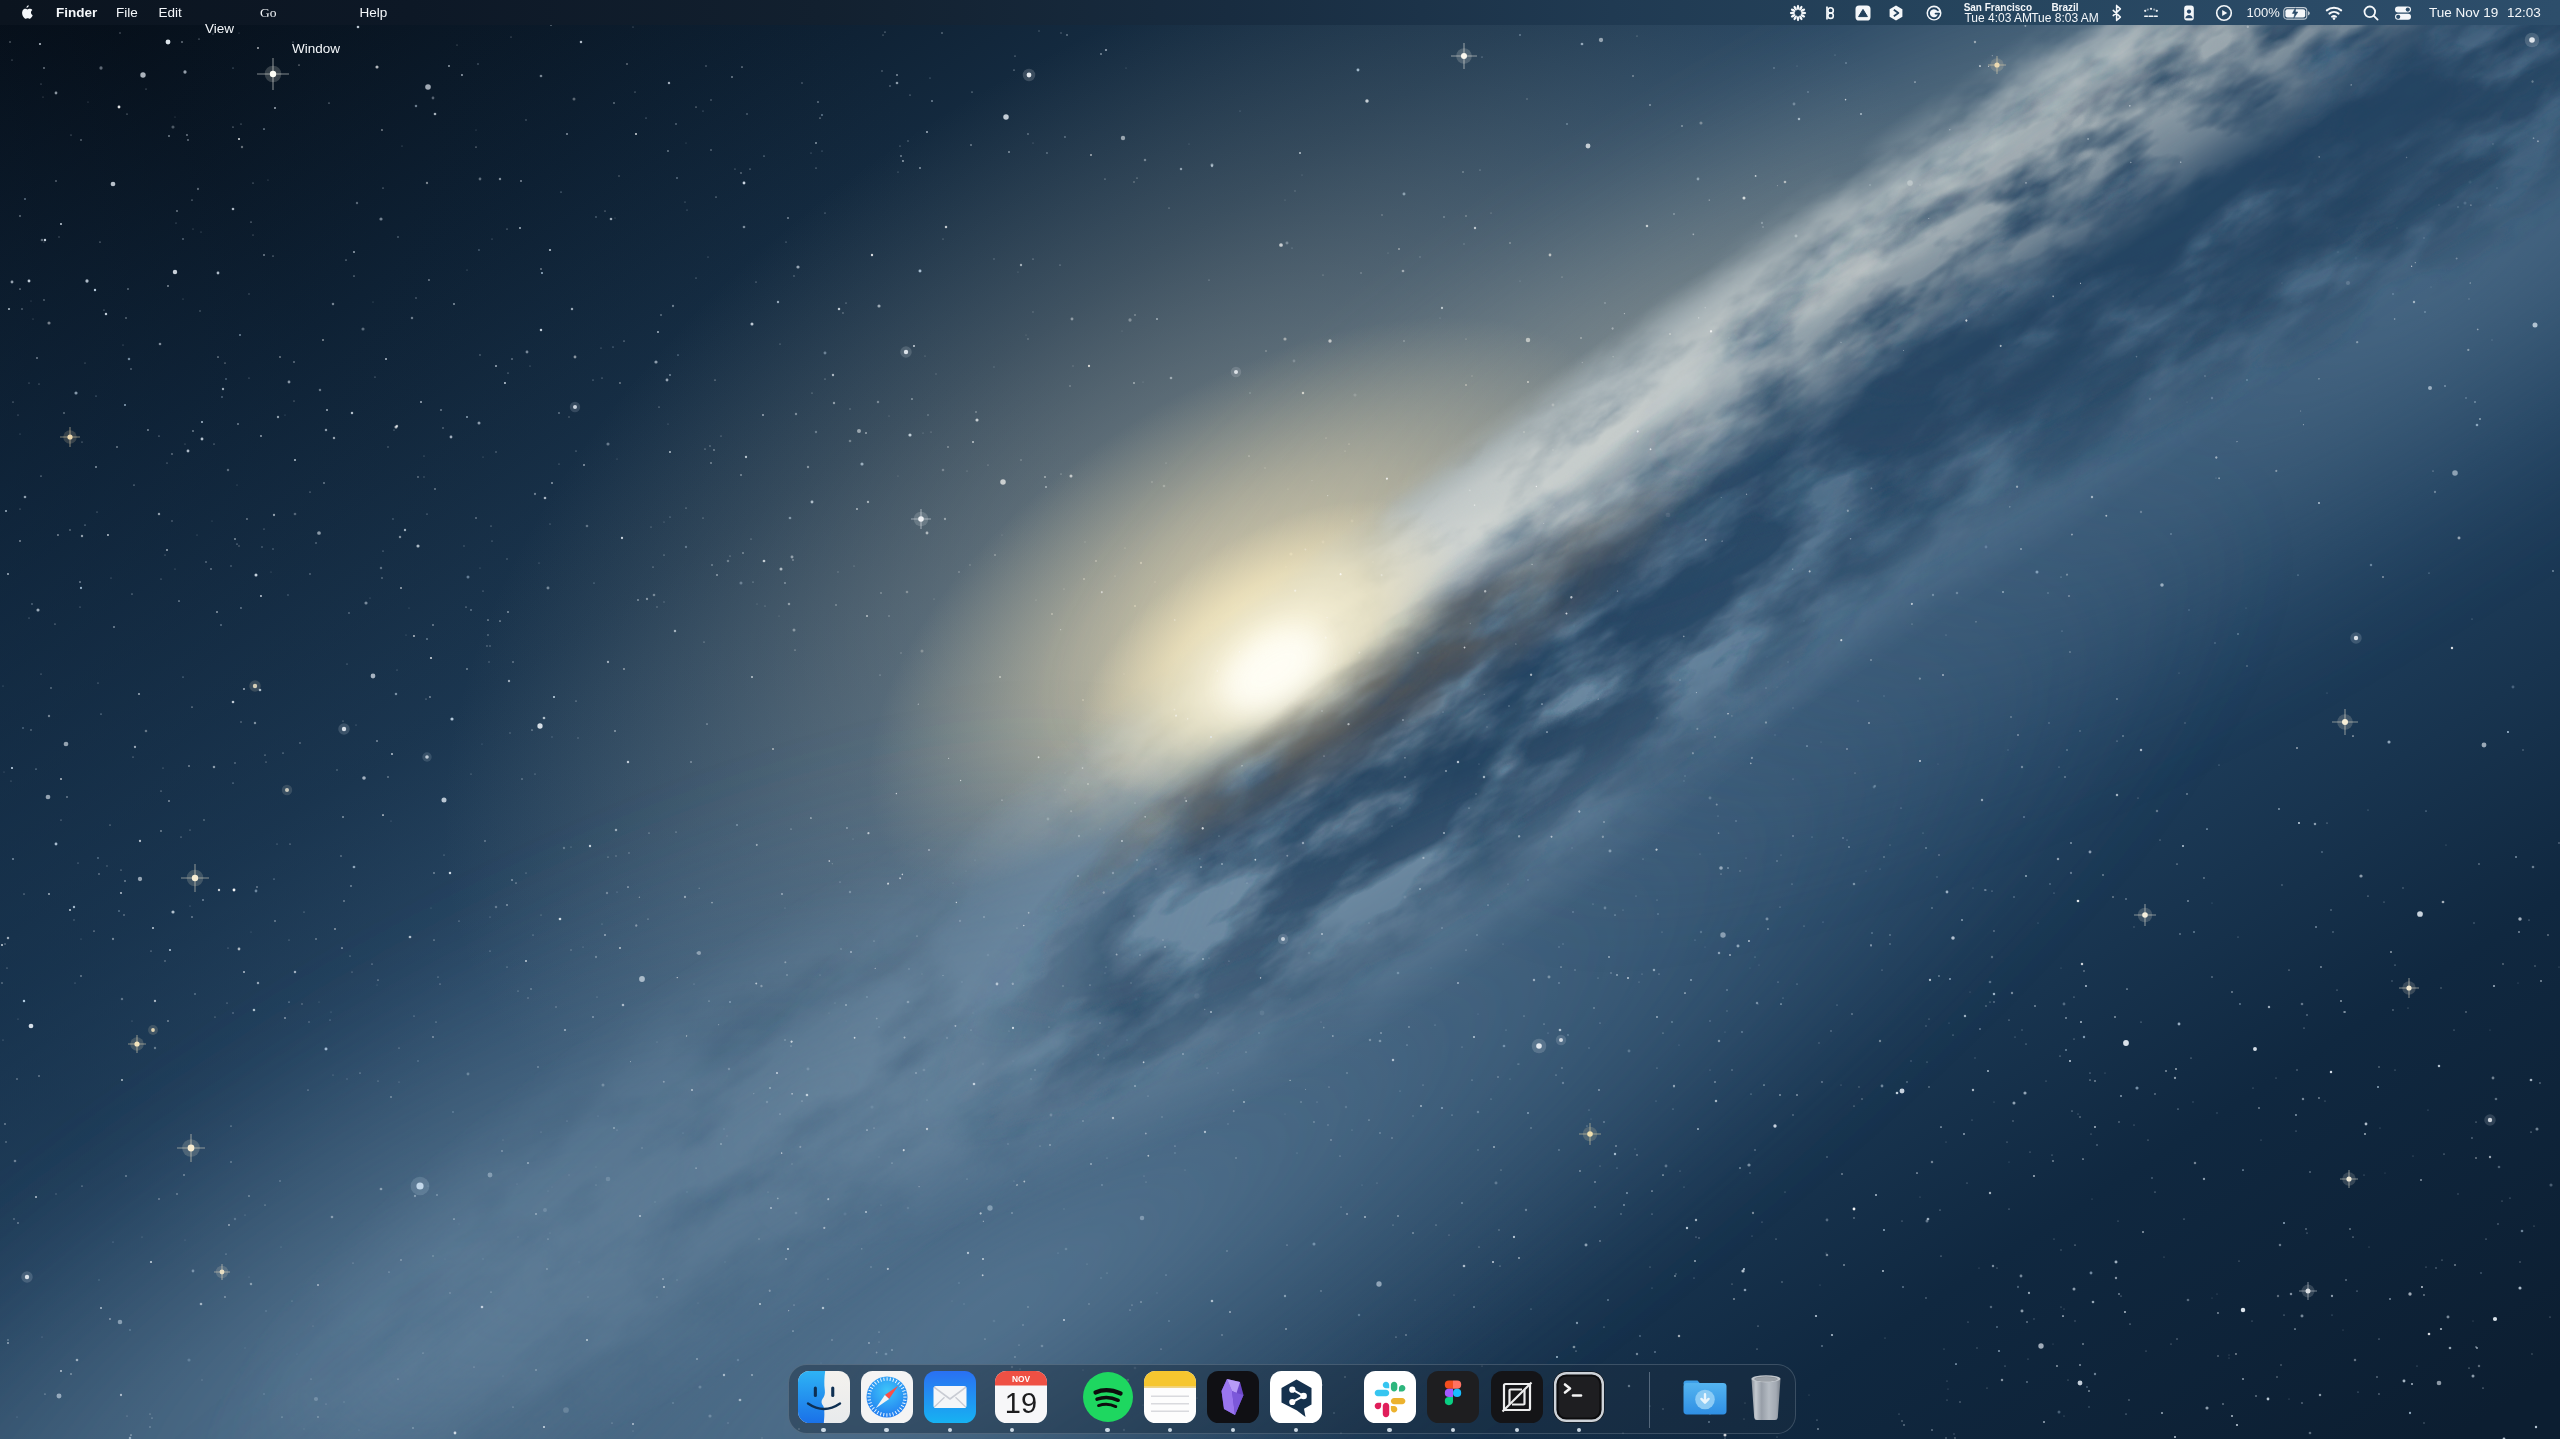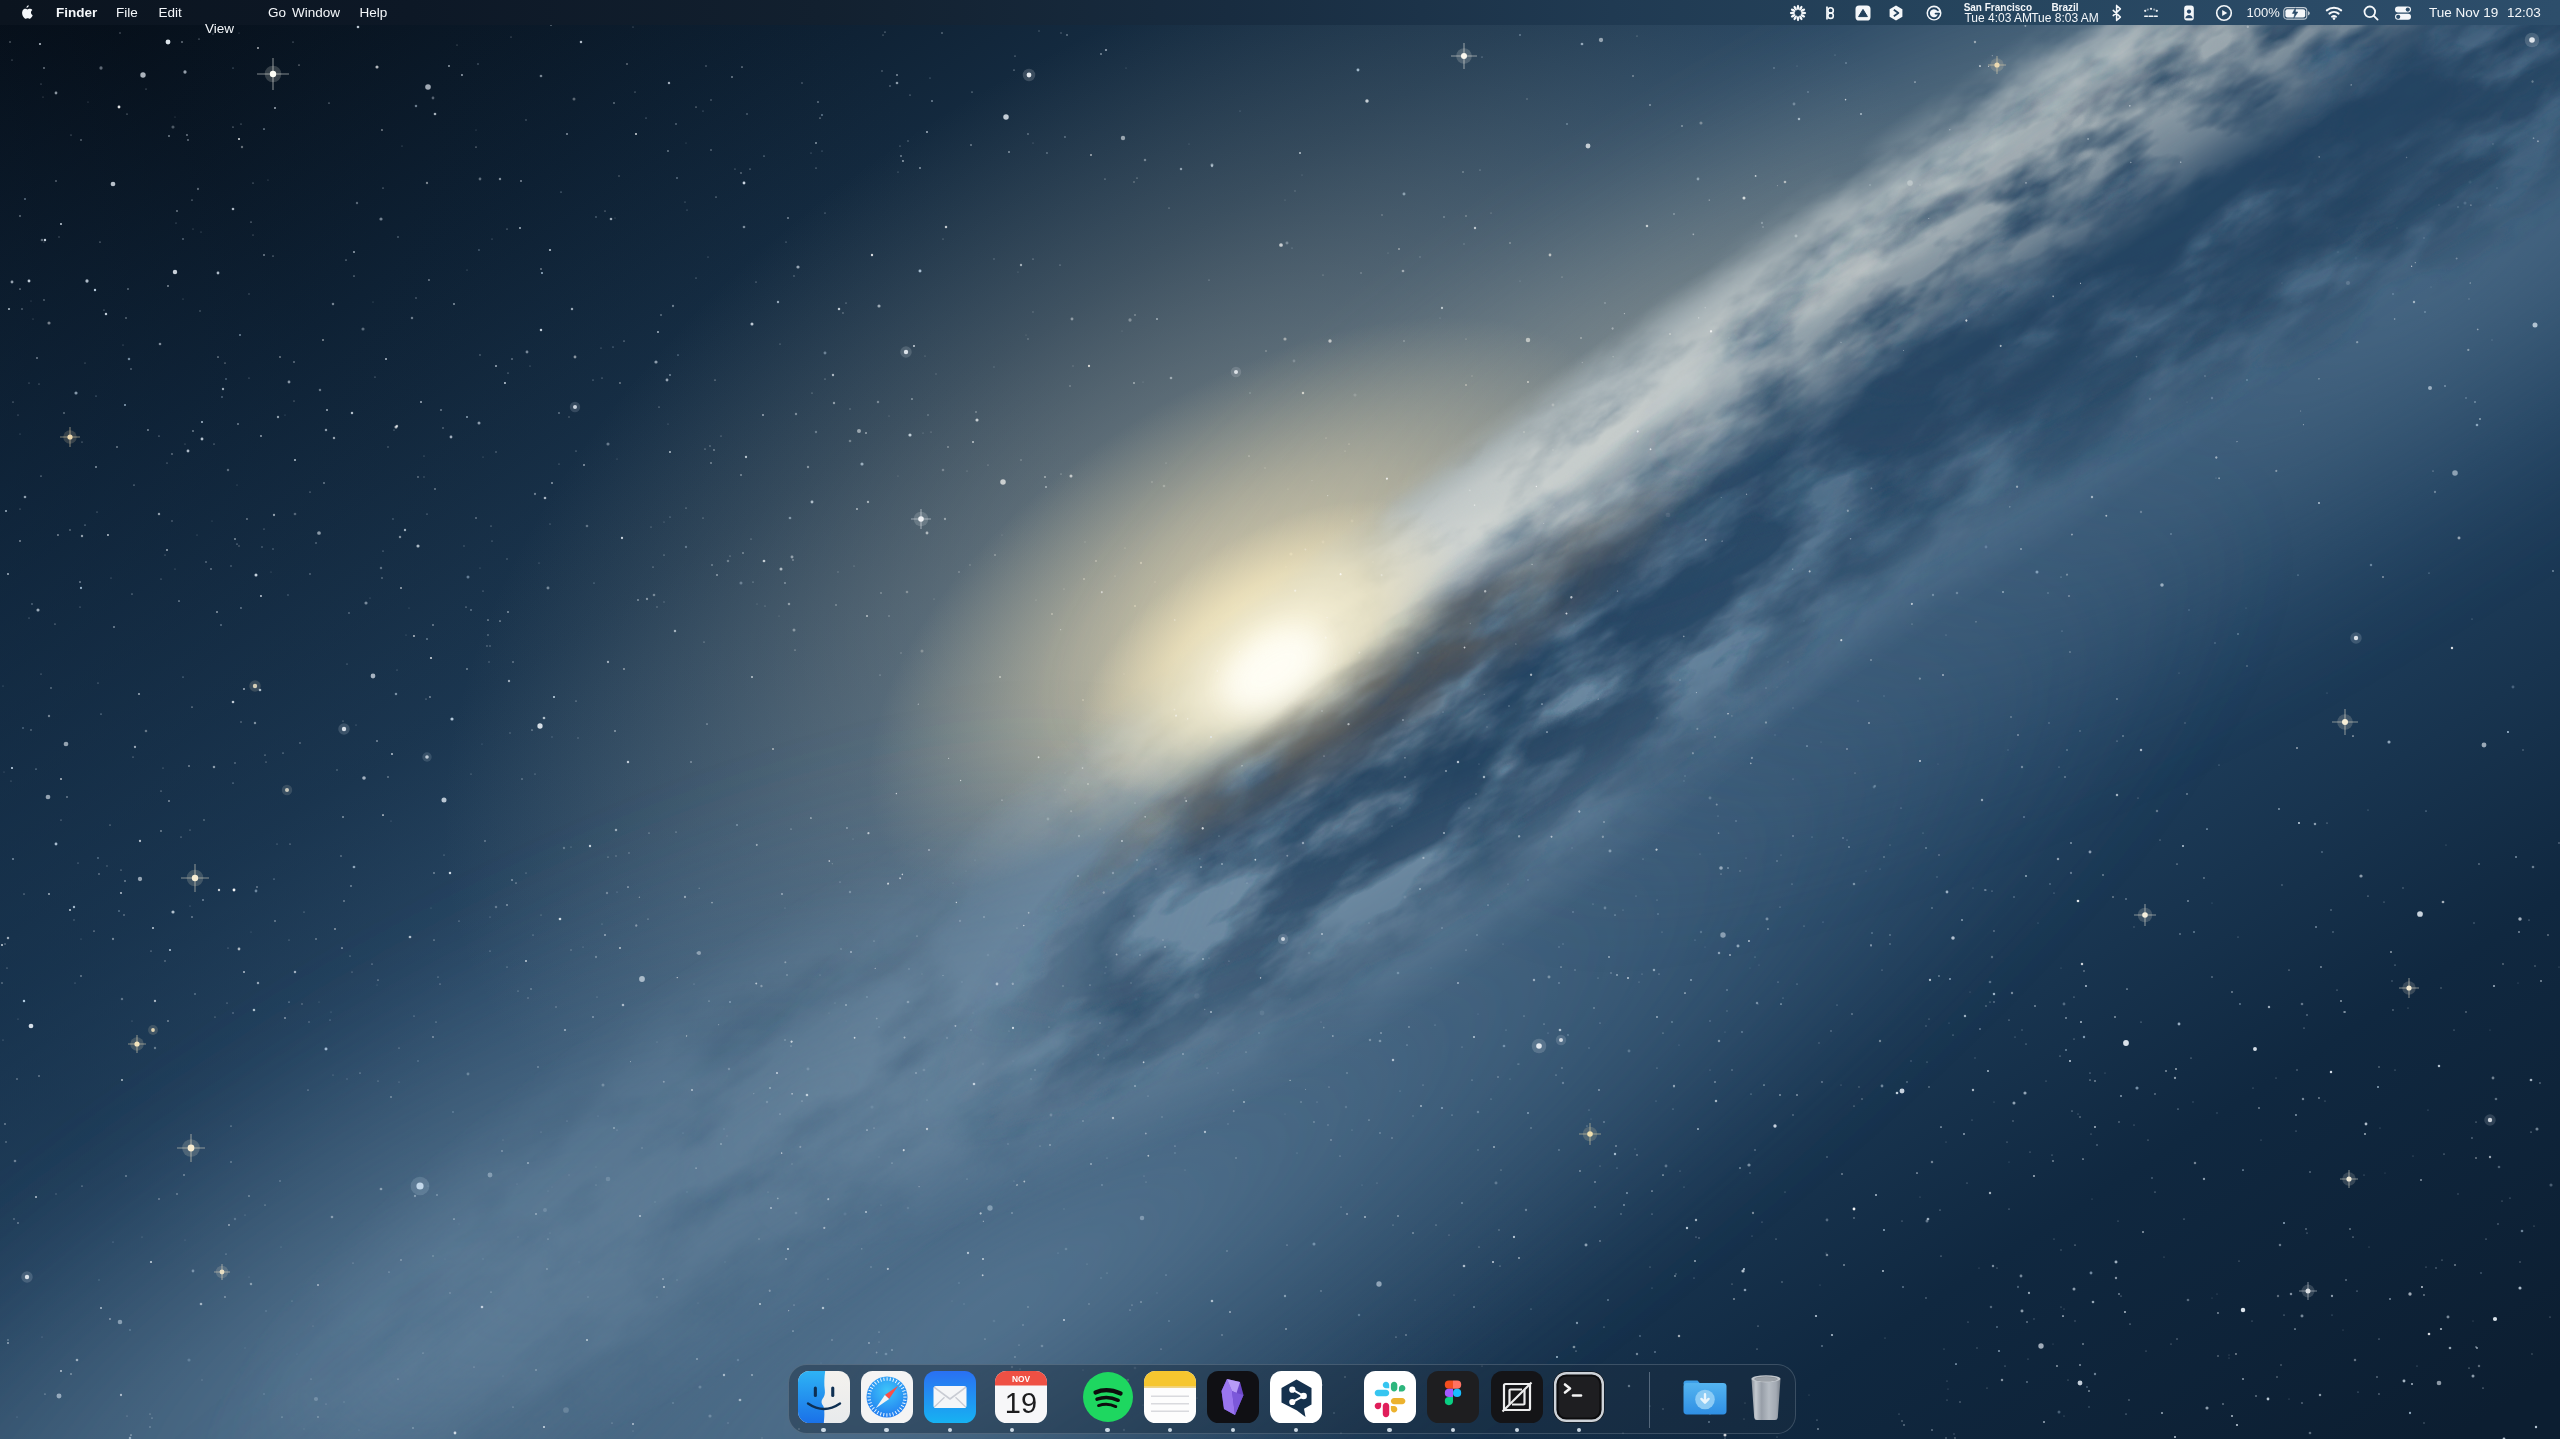--- a/index.html
+++ b/index.html
@@ -2897,22 +2897,22 @@
 <div id="menubar"></div>
 <div class="micon" style="left:21px;">
       <svg width="15" height="25" viewBox="3 2 16 20">
         <path d="M11.18 4.35c-.62.04-1.35.43-1.78.93-.39.45-.72 1.13-.6 1.78.68.05 1.38-.35 1.8-.85.42-.5.71-1.16.58-1.86zM13.6 12.1c-.02-1.77 1.44-2.62 1.5-2.66-.82-1.2-2.09-1.36-2.54-1.38-1.08-.11-2.11.64-2.66.64-.55 0-1.39-.62-2.29-.61-1.18.02-2.27.69-2.87 1.74-1.23 2.13-.31 5.28.88 7.01.58.85 1.28 1.8 2.19 1.76.88-.03 1.21-.57 2.27-.57 1.06 0 1.36.57 2.29.55.94-.02 1.54-.86 2.12-1.71.67-.98.94-1.93.96-1.98-.02-.01-1.83-.7-1.85-2.79z" fill="#f4f7fa"></path>
       </svg>
     </div>
 <div class="mtext b" style="left:56px;">Finder</div>
 <div class="mtext" style="left:116px;">File</div>
 <div class="mtext" style="left:158.5px;">Edit</div>
 <div class="mtext" style="left:205px;margin-top:16px;">View</div>
-<div class="mtext" style="left:268px;">Go</div>
-<div class="mtext" style="left:292px;">Window</div>
+<div class="mtext" style="left:260px;font-family:Liberation Serif, serif;">Go</div>
+<div class="mtext" style="left:292px;margin-top:36px;">Window</div>
 <div class="mtext" style="left:359.5px;">Help</div>
 <div class="micon" style="left:1789.0px;">
       <svg width="18" height="18" viewBox="0 0 18 18">
         <ellipse cx="9" cy="3.4" rx="1.25" ry="2.6" fill="#f4f7fa" transform="rotate(0 9 9)"></ellipse>
         <ellipse cx="9" cy="3.4" rx="1.25" ry="2.6" fill="#f4f7fa" transform="rotate(30 9 9)"></ellipse>
         <ellipse cx="9" cy="3.4" rx="1.25" ry="2.6" fill="#f4f7fa" transform="rotate(60 9 9)"></ellipse>
         <ellipse cx="9" cy="3.4" rx="1.25" ry="2.6" fill="#f4f7fa" transform="rotate(90 9 9)"></ellipse>
         <ellipse cx="9" cy="3.4" rx="1.25" ry="2.6" fill="#f4f7fa" transform="rotate(120 9 9)"></ellipse>
         <ellipse cx="9" cy="3.4" rx="1.25" ry="2.6" fill="#f4f7fa" transform="rotate(150 9 9)"></ellipse>
         <ellipse cx="9" cy="3.4" rx="1.25" ry="2.6" fill="#f4f7fa" transform="rotate(180 9 9)"></ellipse>

